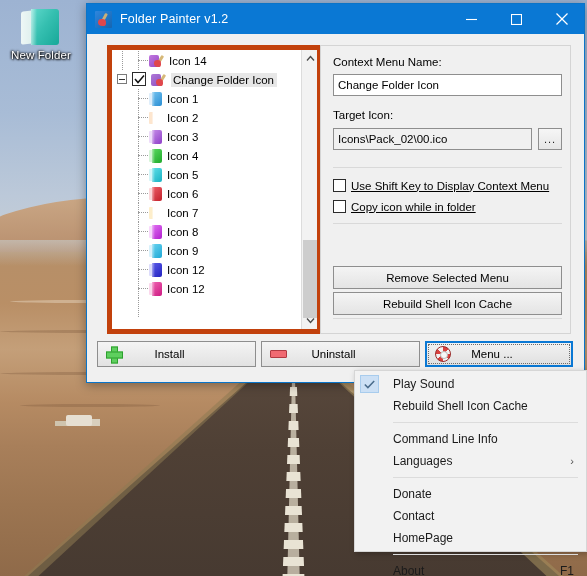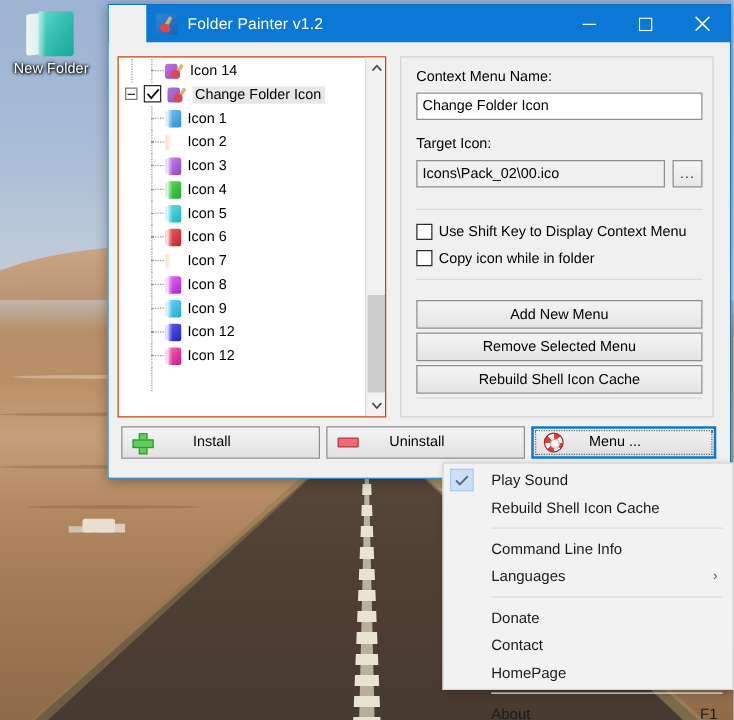--- a/index.html
+++ b/index.html
@@ -125,21 +125,20 @@
   }
 
   
   #app-window {
     position: absolute;
     left: 86px; top: 3px;
     width: 499px; height: 380px;
     background: #f0f0f0;
     border: 1px solid #0a74c8;
     box-shadow: 0 2px 10px rgba(0,0,0,0.35);
-    padding-left: 30px;
   }
   #titlebar {
     height: 30px;
     background: #0a78d4;
     display: flex; align-items: center;
     position: relative;
   }
   #titlebar-icon {
     width: 17px; height: 17px; margin-left: 8px; margin-right: 8px;
     position: relative; flex: none;
@@ -174,24 +173,24 @@
 
   
   #window-body {
     position: absolute; left: 0; top: 30px;
     width: 497px; height: 348px;
     background: #f0f0f0;
   }
 
   
   #tree-panel {
-    position: absolute; left: 7px; top: 11px;
+    position: absolute; left: 20px; top: 11px;
     width: 215px; height: 289px;
     background: #ffffff;
-    border: 1px solid #c2410c;
+    border: 5px solid #c2410c;
     overflow: hidden;
     display: flex;
   }
   #tree-scrollarea {
     position: relative;
     width: 198px; height: 287px;
     overflow: hidden;
     padding-top: 1px;
   }
   .tree-row {
@@ -317,21 +316,21 @@
     display: flex; align-items: center; justify-content: center;
     font-size: 11px; color: #222; letter-spacing: 1px;
     cursor: default;
   }
   #panel-divider {
     position: absolute; left: 12px; top: 121px; width: 229px;
     border-top: 1px solid #d9d9d9;
   }
   .chk-row {
     position: absolute; display: flex; align-items: center;
-    font-size: 11.5px; color: #000; cursor: default;
+    font-size: 11.5px; color: #000; cursor: default; text-decoration: underline;
   }
   .chk-box {
     width: 13px; height: 13px; flex: none;
     background: #fff; border: 1px solid #2b2b2b;
     margin-right: 5px;
   }
   #panel-divider2 {
     position: absolute; left: 12px; top: 177px; width: 229px;
     border-top: 1px solid #d9d9d9;
   }
@@ -677,21 +676,20 @@
           <span class="chk-box"></span>
           <span>Use Shift Key to Display Context Menu</span>
         </div>
         <div class="chk-row" style="left:12px; top:154px;">
           <span class="chk-box"></span>
           <span>Copy icon while in folder</span>
         </div>
 
         <div id="panel-divider2"></div>
 
-        <div class="bigbtn" style="top:194px;">Add New Menu</div>
         <div class="bigbtn" style="top:220px;">Remove Selected Menu</div>
         <div class="bigbtn" style="top:246px;">Rebuild Shell Icon Cache</div>
 
         <div id="panel-divider3"></div>
       </div>
 
       <div id="bottom-row">
         <div class="bottom-btn" id="btn-install">
           <span class="btn-ico plus-ico"></span>
           <span class="btn-text">Install</span>

